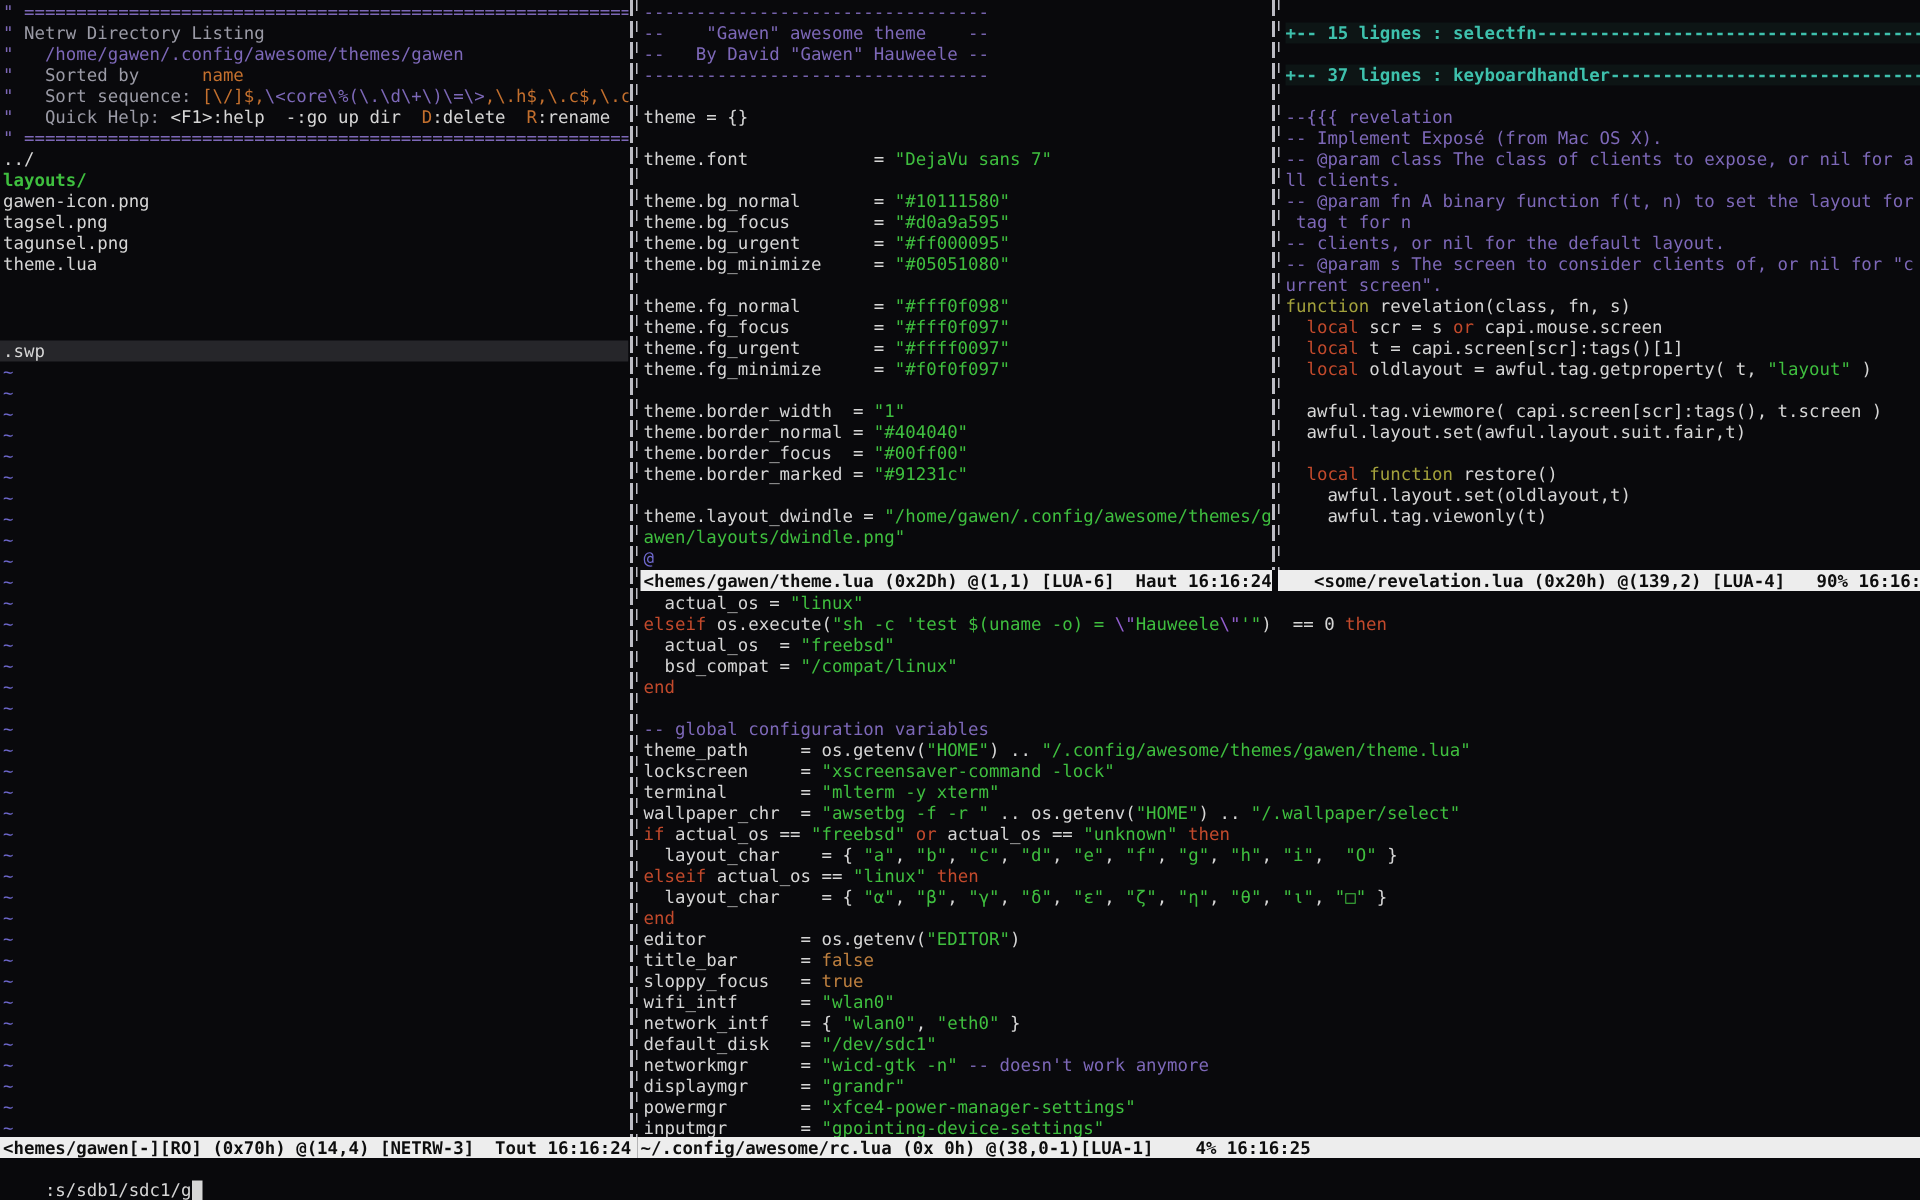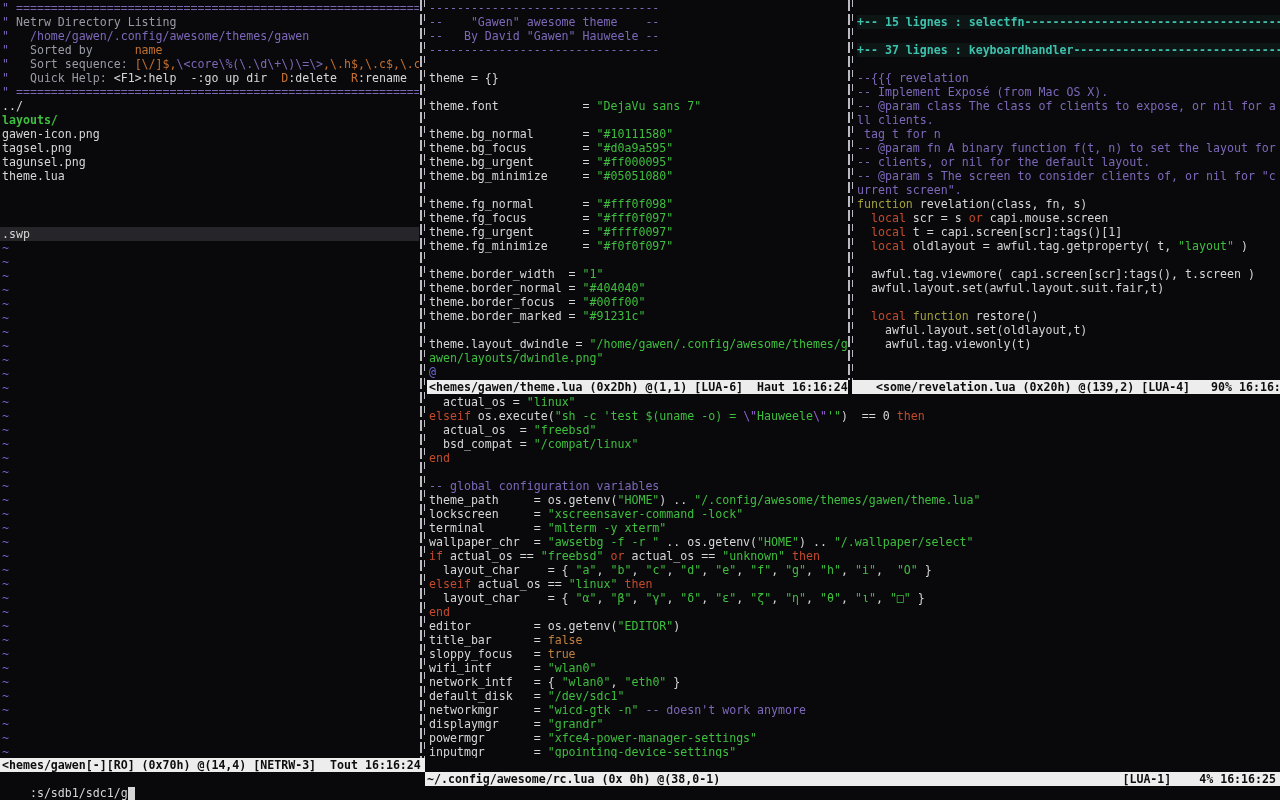--- a/index.html
+++ b/index.html
@@ -21,21 +21,21 @@
   .tok-d{color:var(--dir);font-weight:bold;}
   .tok-nt{color:var(--nontext);}
   .tok-fo{color:var(--fold);font-weight:bold;}
   .vsep{position:absolute;}
   .vsep::before{content:"";position:absolute;left:1px;top:0;bottom:0;width:2px;
     background:repeating-linear-gradient(180deg,var(--separator) 0 11px,transparent 11px 14px);}
   .vsep::after{content:"";position:absolute;left:5px;top:0;bottom:0;width:1px;
     background:repeating-linear-gradient(180deg,var(--separator) 0 7px,transparent 7px 14px);}
   .statusbar{position:absolute;height:14px;background:var(--statusbar_bg);color:var(--statusbar_fg);
     font-weight:bold;white-space:pre;overflow:hidden;padding-left:2px;box-sizing:border-box;}
-  .statusbar.split{display:flex;justify-content:space-between;padding-right:4px;margin-top:14px;}
+  .statusbar.split{display:flex;justify-content:flex-start;padding-right:4px;}
   #cmdline{position:absolute;left:0;top:772px;width:1280px;height:14px;white-space:pre;padding-left:2px;box-sizing:border-box;}
   #cmd-cursor{display:inline-block;width:7px;height:13px;background:var(--cursor);vertical-align:text-bottom;}
 </style>
 </head>
 <body>
 
 <div id="term">
 
   <div class="pane" style="left:0;top:0;width:419px;height:758px;">
       <div class="ln"><span class="tok-c">" ==========================================================</span></div>
@@ -131,22 +131,22 @@
   <div class="pane" style="left:855px;top:0;width:425px;height:356px;">
       <div class="ln"></div>
       <div class="ln fold"><span class="tok-fo">+-- 15 lignes : selectfn-------------------------------------</span></div>
       <div class="ln"></div>
       <div class="ln fold"><span class="tok-fo">+-- 37 lignes : keyboardhandler------------------------------</span></div>
       <div class="ln"></div>
       <div class="ln"><span class="tok-c">--{{{ revelation</span></div>
       <div class="ln"><span class="tok-c">-- Implement Exposé (from Mac OS X).</span></div>
       <div class="ln"><span class="tok-c">-- @param class The class of clients to expose, or nil for a</span></div>
       <div class="ln"><span class="tok-c">ll clients.</span></div>
+      <div class="ln"><span class="tok-c">-- @param fn A binary function f(t, n) to set the layout for</span></div>
       <div class="ln"><span class="tok-c"> tag t for n</span></div>
-      <div class="ln"><span class="tok-c">-- @param fn A binary function f(t, n) to set the layout for</span></div>
       <div class="ln"><span class="tok-c">-- clients, or nil for the default layout.</span></div>
       <div class="ln"><span class="tok-c">-- @param s The screen to consider clients of, or nil for "c</span></div>
       <div class="ln"><span class="tok-c">urrent screen".</span></div>
       <div class="ln"><span class="tok-f">function</span><span class="tok-t"> revelation(class, fn, s)</span></div>
       <div class="ln"><span class="tok-t">  </span><span class="tok-k">local</span><span class="tok-t"> scr = s </span><span class="tok-k">or</span><span class="tok-t"> capi.mouse.screen</span></div>
       <div class="ln"><span class="tok-t">  </span><span class="tok-k">local</span><span class="tok-t"> t = capi.screen[scr]:tags()[1]</span></div>
       <div class="ln"><span class="tok-t">  </span><span class="tok-k">local</span><span class="tok-t"> oldlayout = awful.tag.getproperty( t, </span><span class="tok-s">"layout"</span><span class="tok-t"> )</span></div>
       <div class="ln"></div>
       <div class="ln"><span class="tok-t">  awful.tag.viewmore( capi.screen[scr]:tags(), t.screen )</span></div>
       <div class="ln"><span class="tok-t">  awful.layout.set(awful.layout.suit.fair,t)</span></div>

